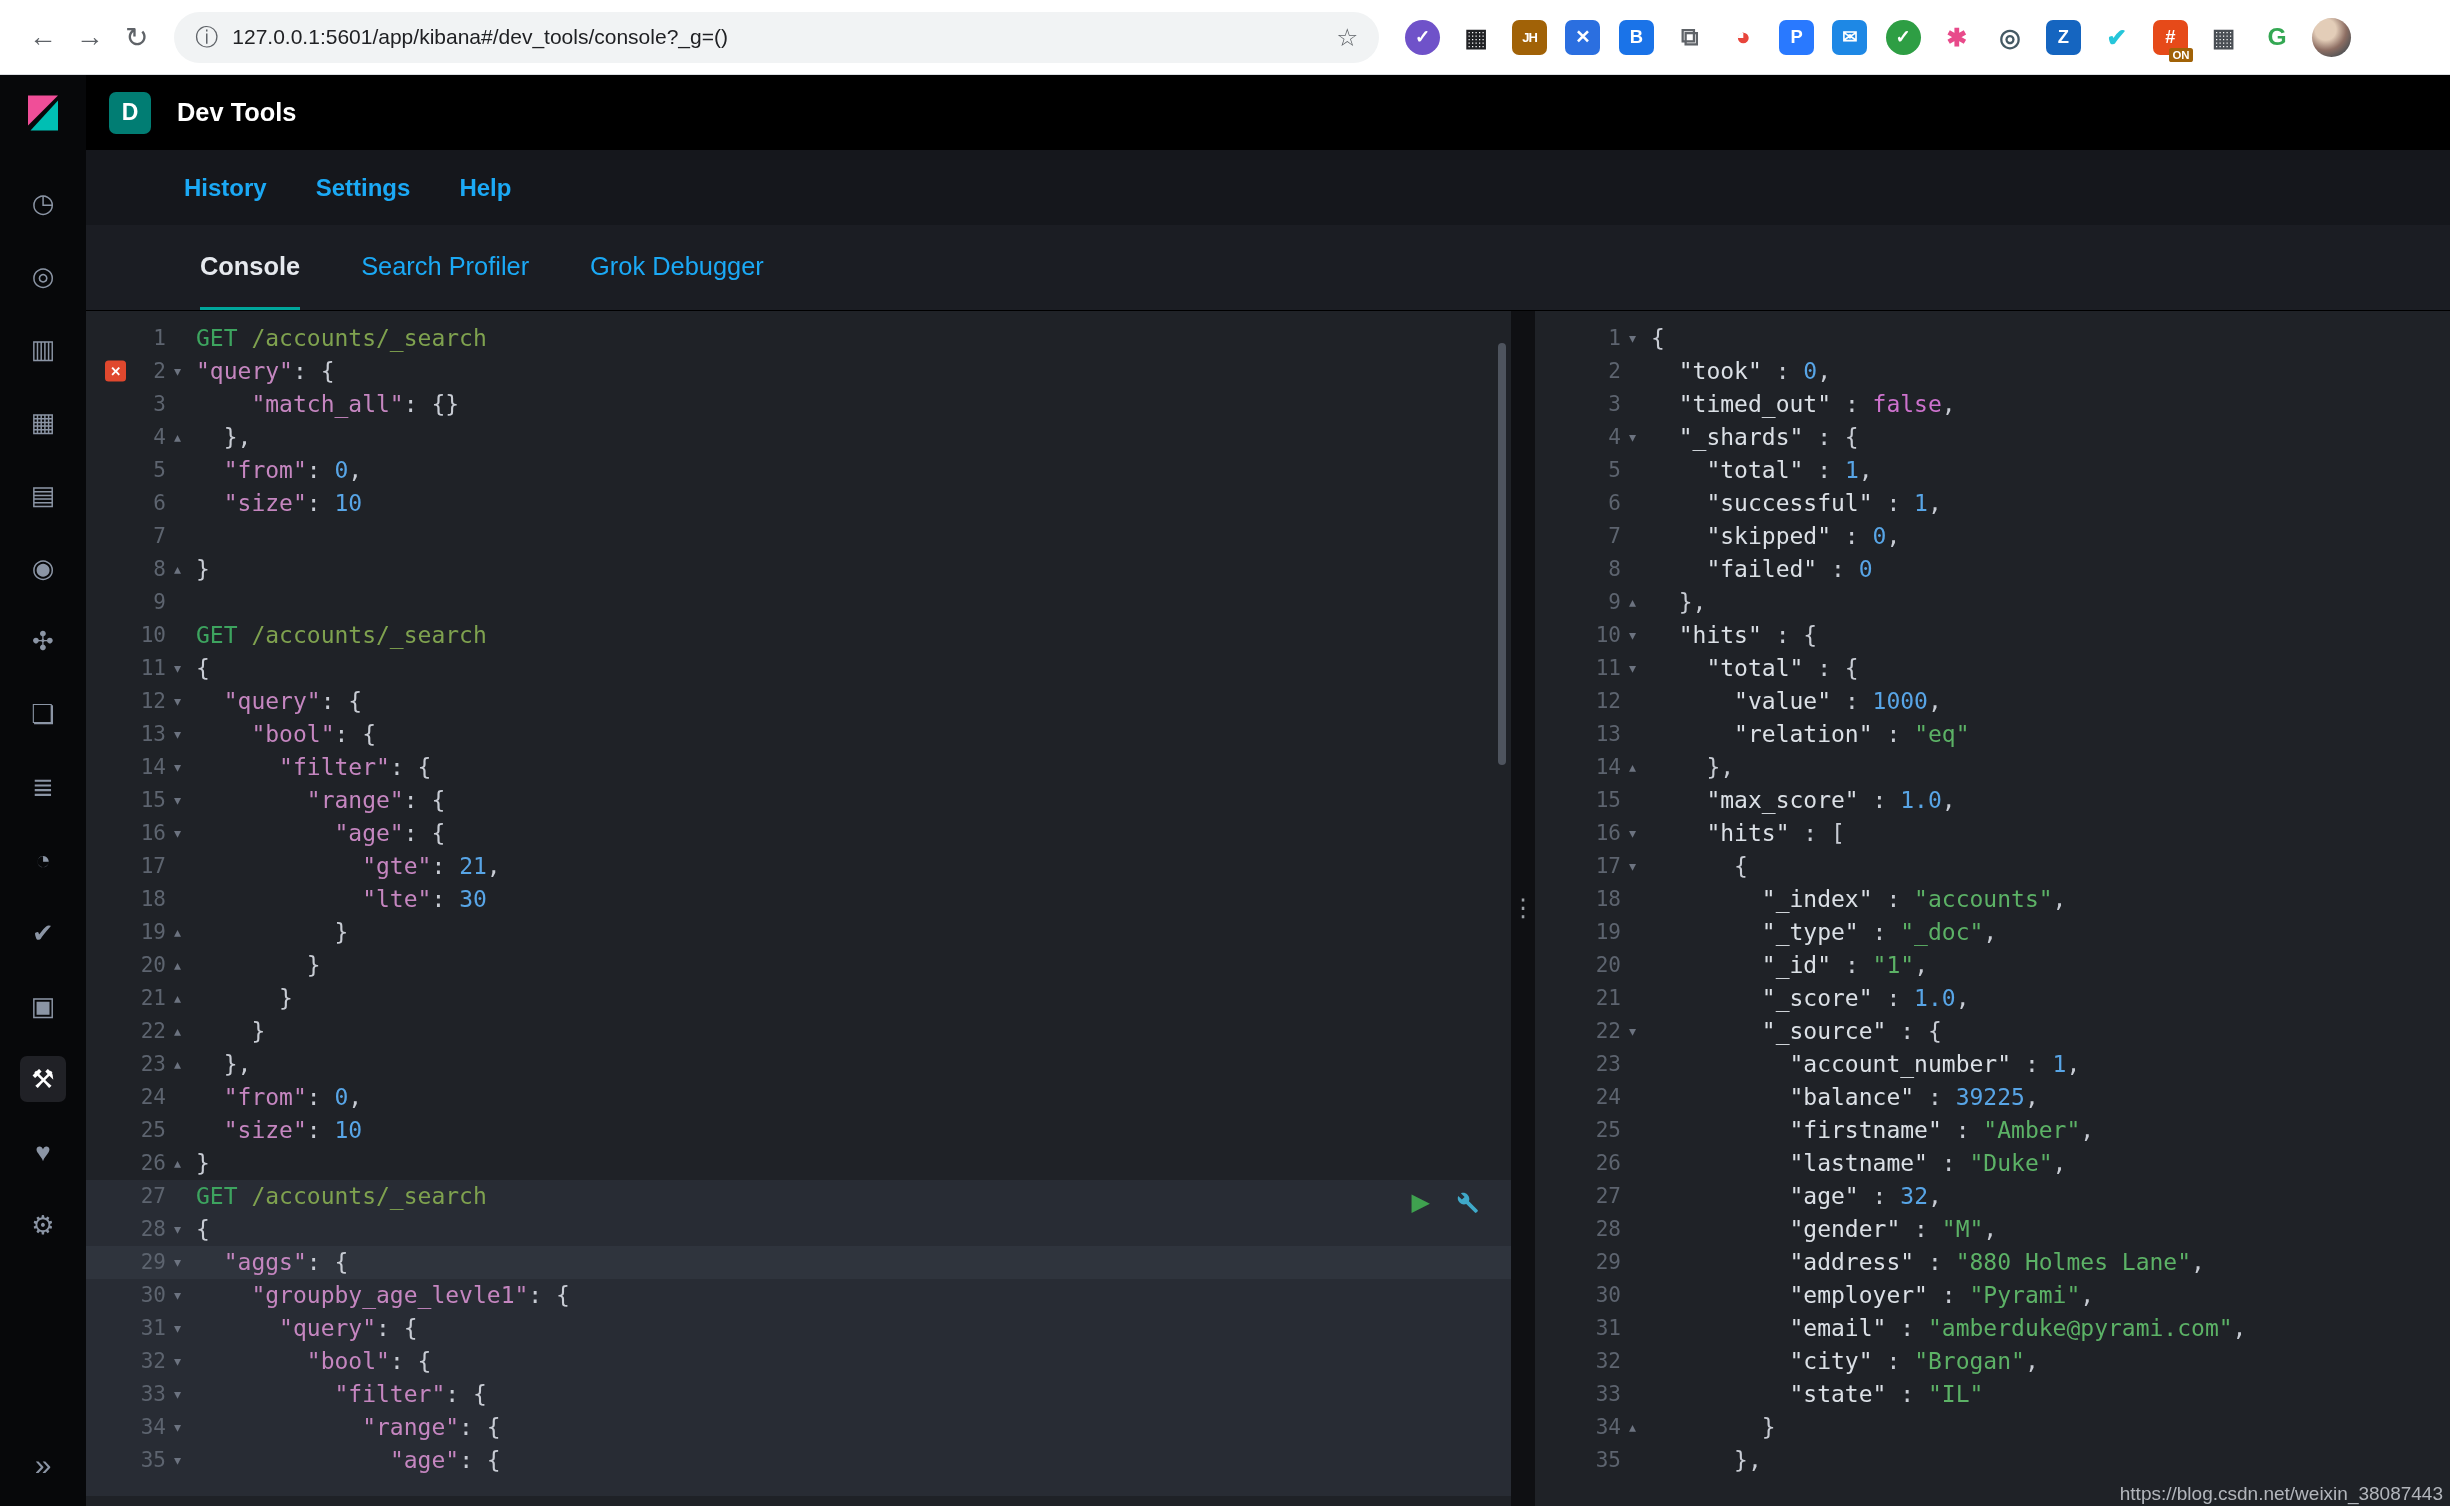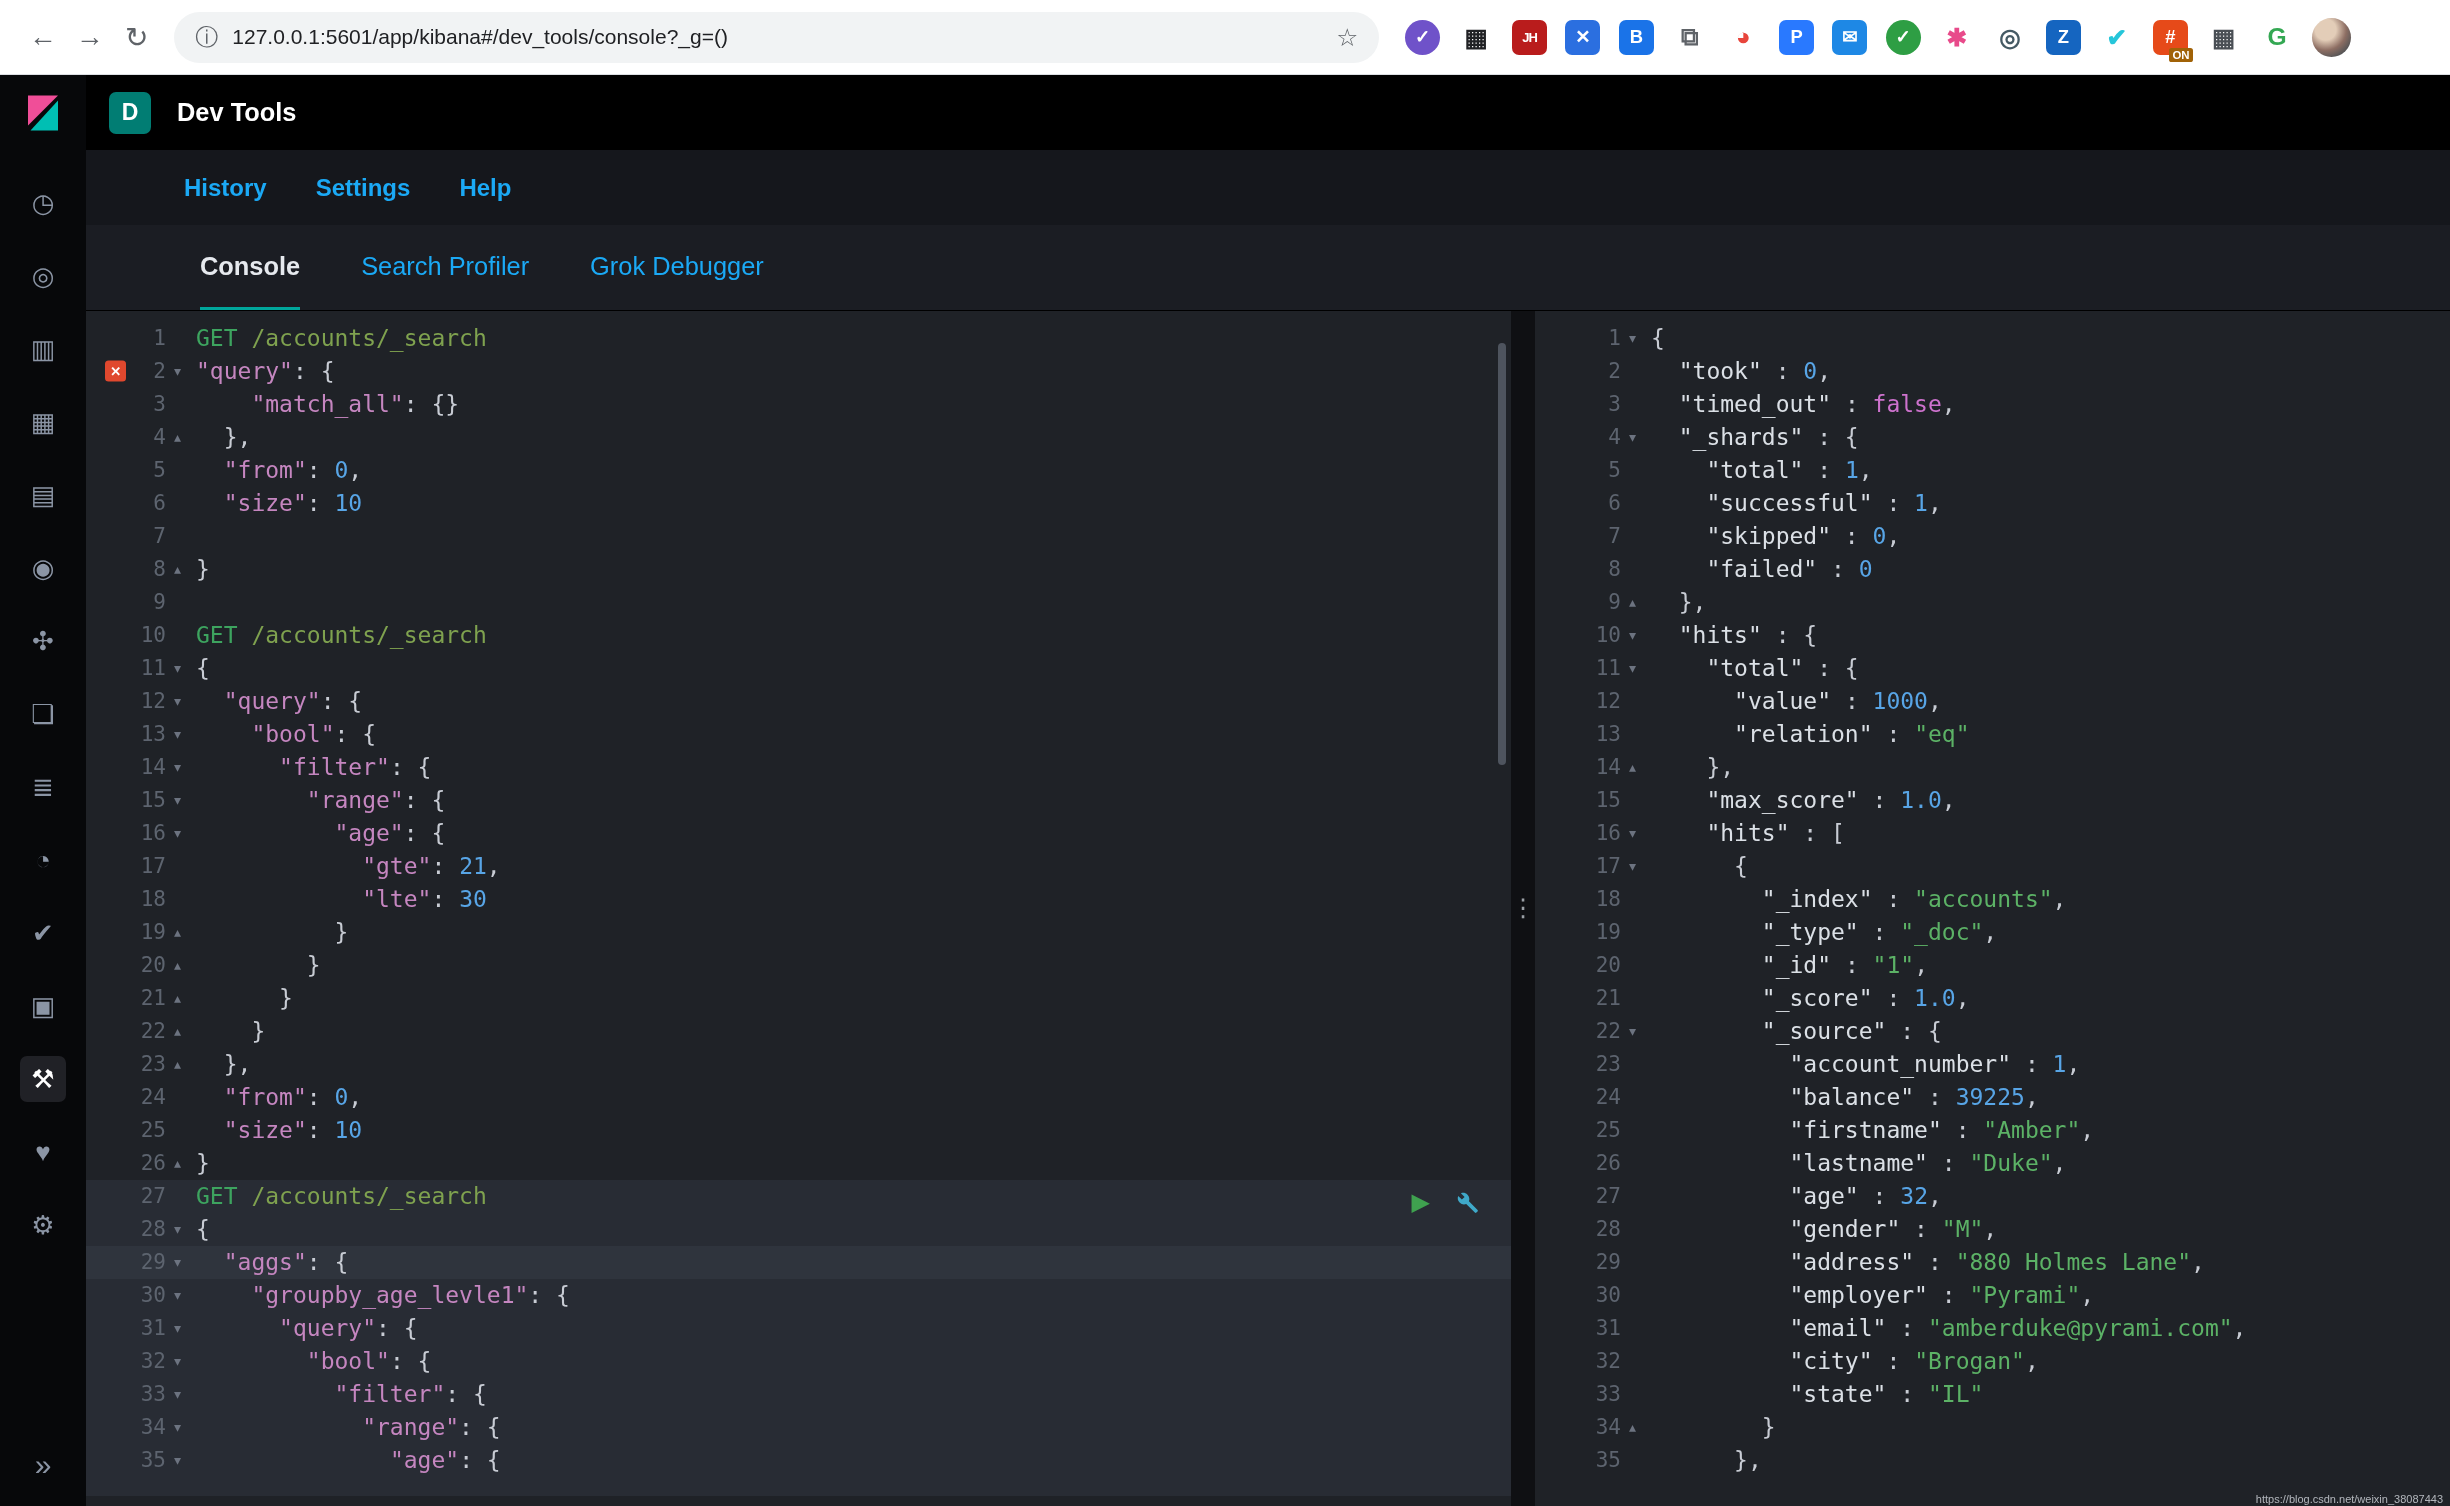--- a/index.html
+++ b/index.html
@@ -77,38 +77,38 @@
   .c-m { color:#3da45f; } .c-u { color:#7fa24f; }
   .c-k { color:#c586c0; } .c-p { color:#c8ccd4; }
   .c-n { color:#58a5e6; } .c-b { color:#c8ccd4; }
   .c-rk { color:#dbe0e6; } .c-s { color:#5cb266; } .c-o { color:#cd72cd;margin-top:12px; }
 
   .actions { position:absolute; top:877px; right:32px; display:flex; align-items:center; gap:23px; }
   .play { color:#3fa14f; font-size:24px; cursor:pointer; }
   .wrench { cursor:pointer; display:flex; }
   .scrollbar { position:absolute; right:5.3px; top:32px; width:8px; height:422px;
                background:#4e545e; border-radius:4.4px; }
-  .watermark { position:absolute; right:7px; bottom:1.8px; font-size:11px; color:#c2c6cc; opacity:.9; }
+  .watermark { position:absolute; right:7px; bottom:1.8px; font-size:19px; color:#c2c6cc; opacity:.9; }
 </style>
 </head>
 <body>
 
 <div class="browser">
   <div class="nav-btn">←</div>
   <div class="nav-btn">→</div>
   <div class="nav-btn">↻</div>
   <div class="omnibox">
     <span class="info">ⓘ</span>
     <span class="url">127.0.0.1:5601/app/kibana#/dev_tools/console?_g=()</span>
     <span class="star">☆</span>
   </div>
   <div class="extensions">
       <div class="ext circle" style="background: rgb(111, 82, 201); color: rgb(255, 255, 255);">✓</div>
       <div class="ext plain" style="background: transparent; color: rgb(32, 33, 36);">▦</div>
-      <div class="ext  small" style="background: #b91c1c; color: rgb(255, 255, 255); text-align: center;">JH</div>
+      <div class="ext  small" style="background: #a16207; color: rgb(255, 255, 255); text-align: center;">JH</div>
       <div class="ext " style="background: rgb(43, 111, 224); color: rgb(255, 255, 255);">✕</div>
       <div class="ext " style="background: rgb(26, 115, 232); color: rgb(255, 255, 255);">B</div>
       <div class="ext plain" style="background: transparent; color: rgb(95, 99, 104);">⧉</div>
       <div class="ext plain" style="background: transparent; color: rgb(232, 69, 60);">◕</div>
       <div class="ext " style="background: rgb(41, 121, 255); color: rgb(255, 255, 255);">P</div>
       <div class="ext " style="background: rgb(30, 136, 229); color: rgb(255, 255, 255);">✉</div>
       <div class="ext circle" style="background: rgb(46, 158, 68); color: rgb(255, 255, 255);">✓</div>
       <div class="ext plain" style="background: transparent; color: rgb(232, 74, 138);">✱</div>
       <div class="ext plain" style="background: transparent; color: rgb(69, 90, 100);">◎</div>
       <div class="ext " style="background: rgb(21, 101, 192); color: rgb(255, 255, 255);">Z</div>

